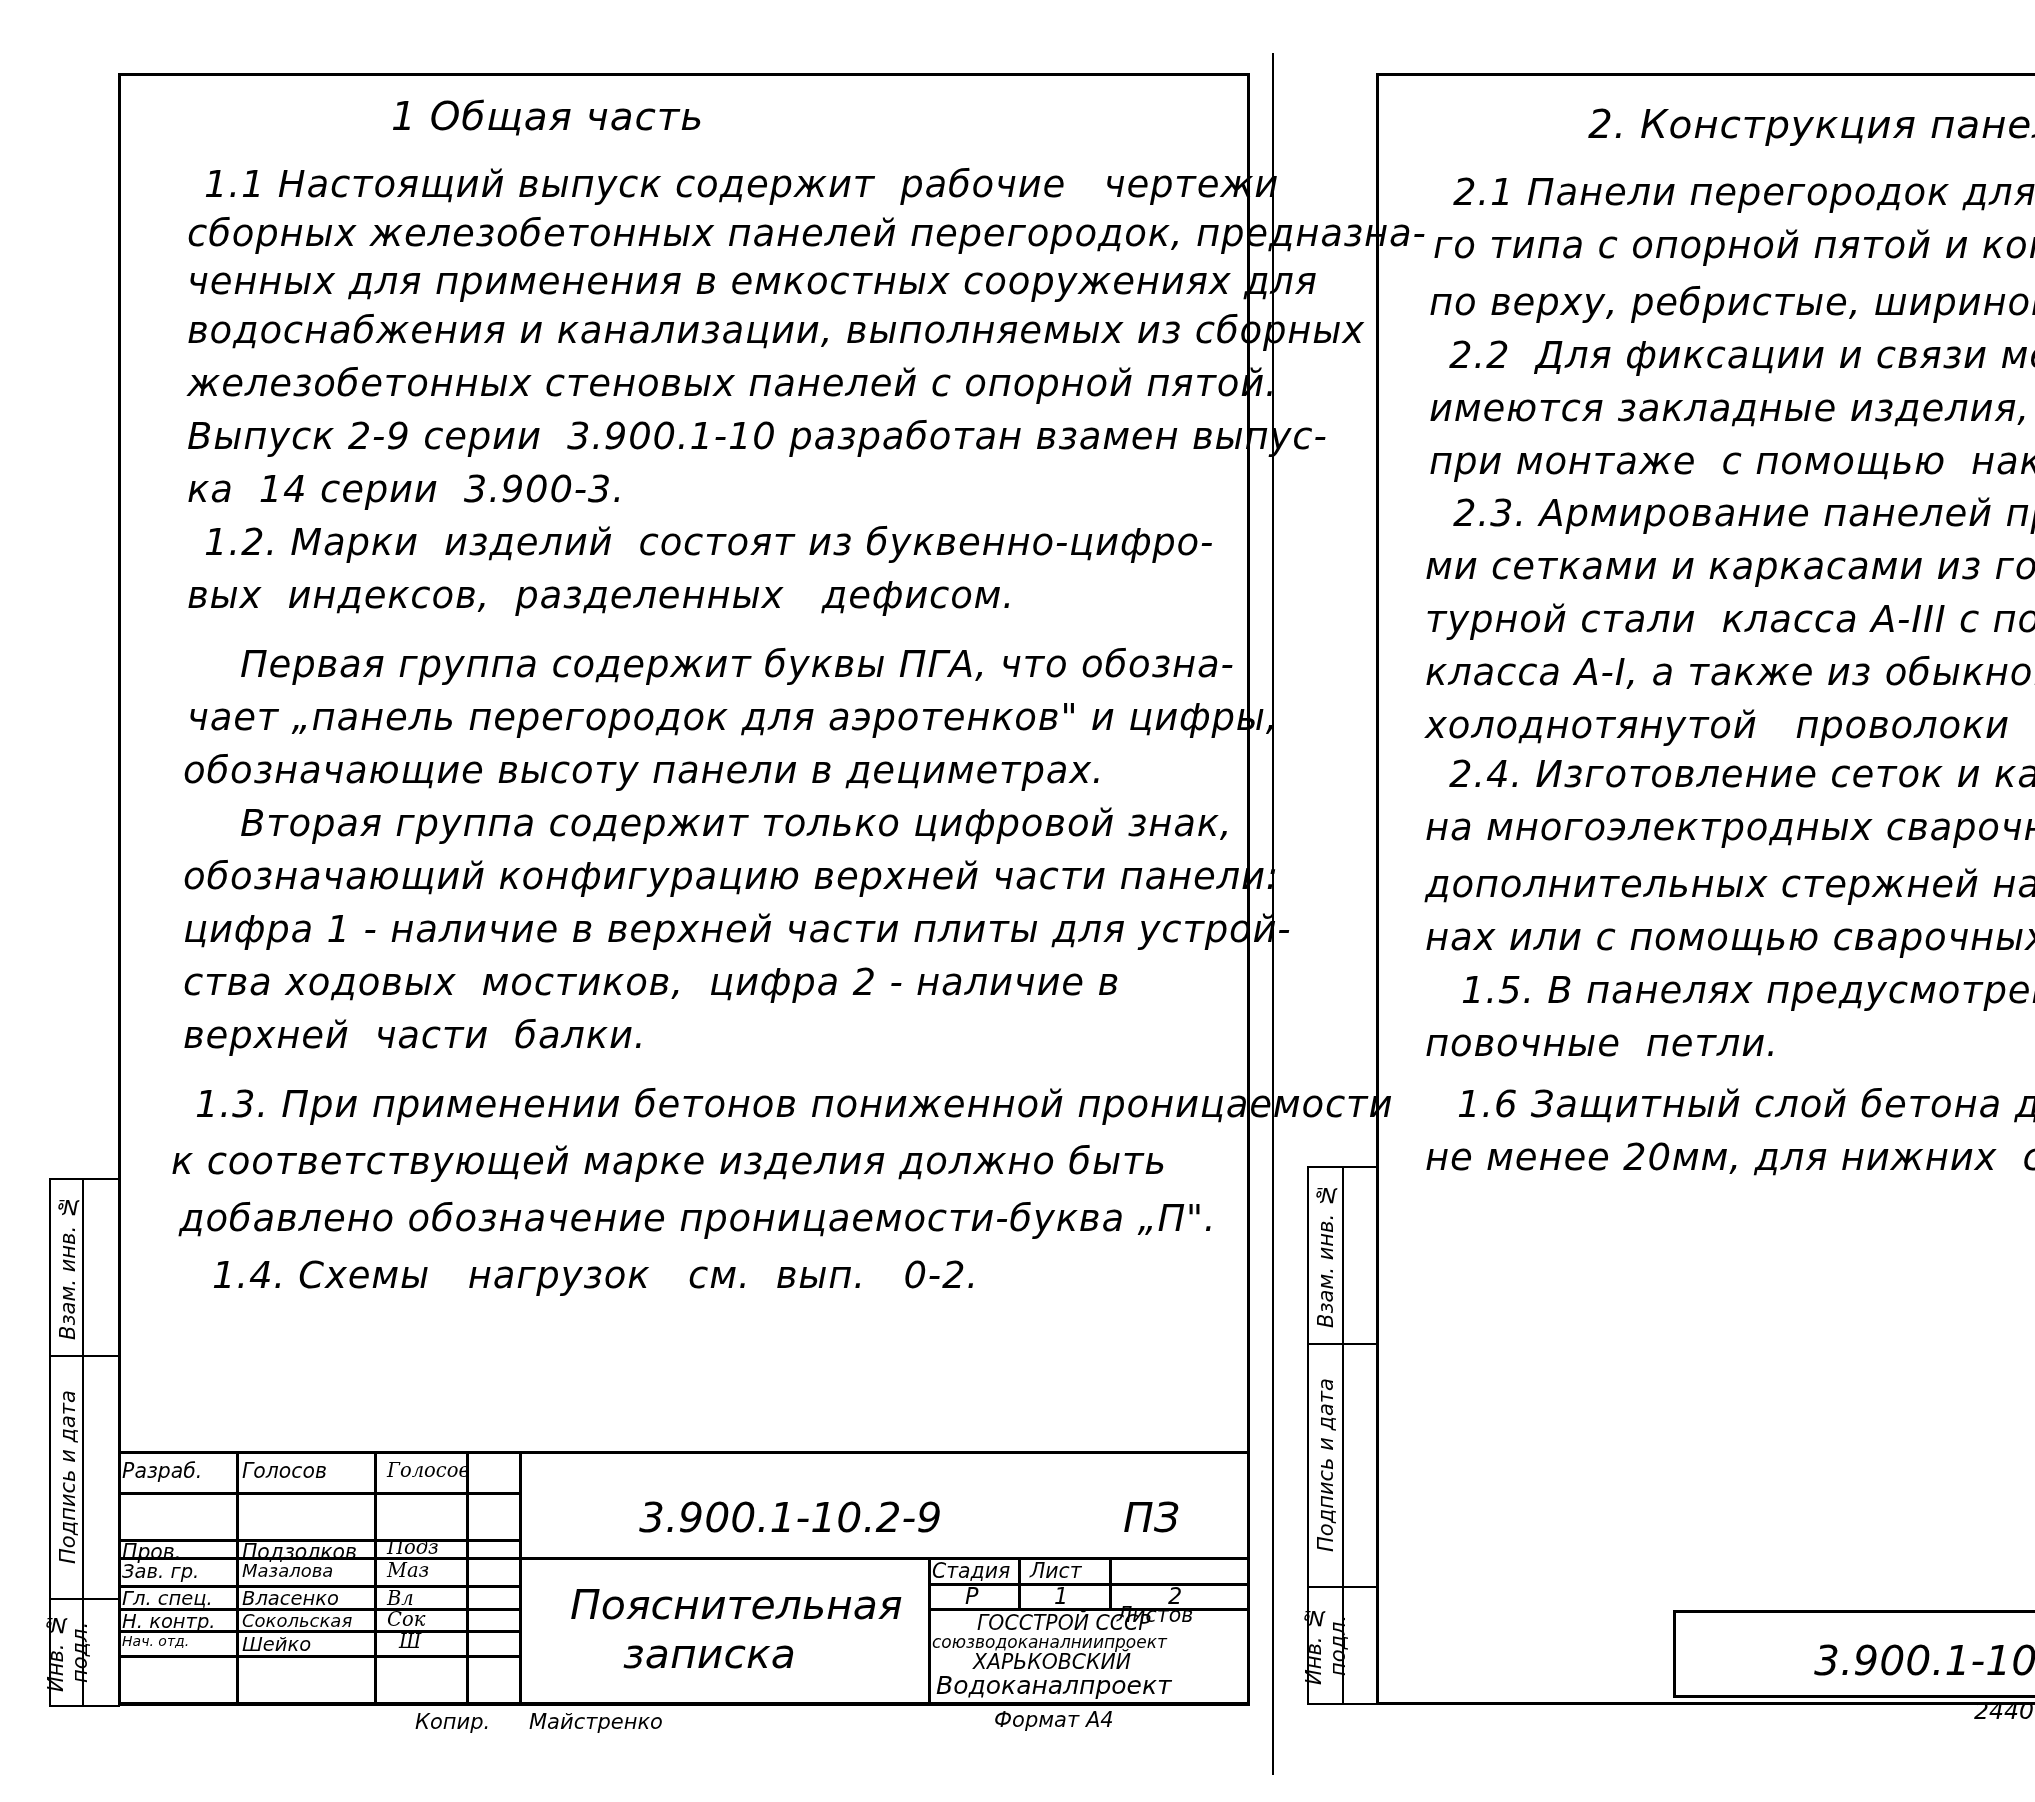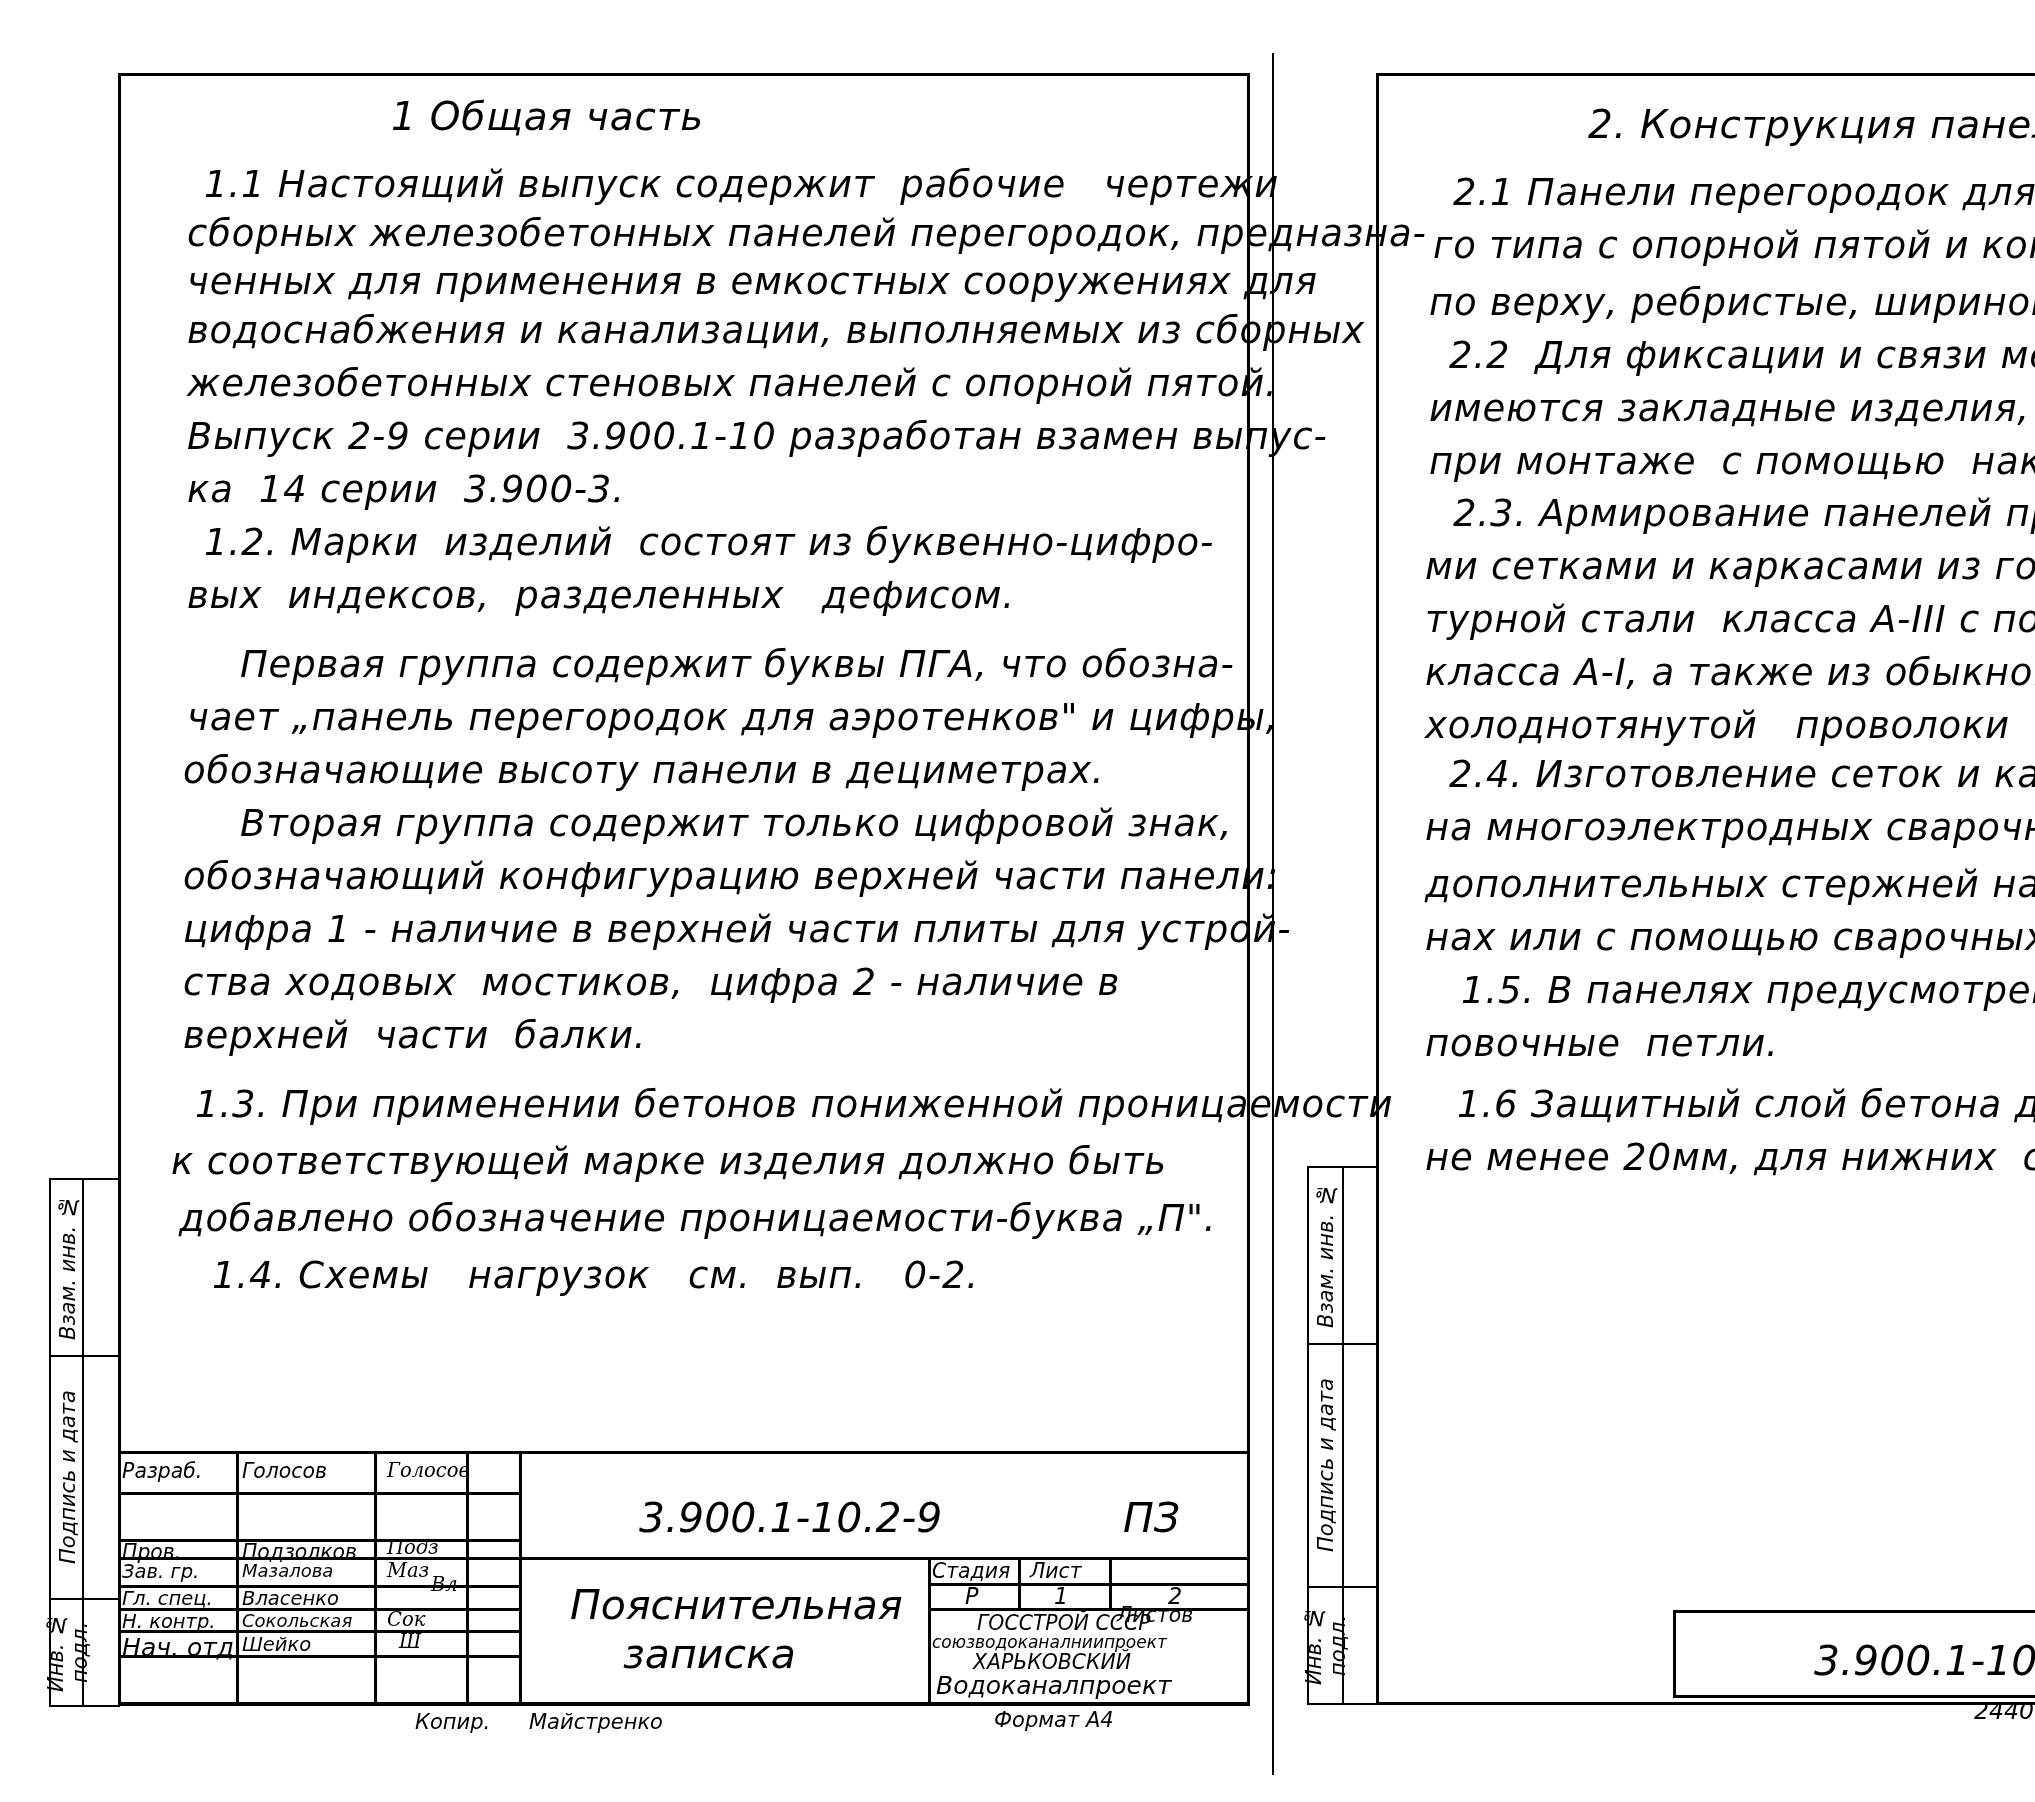--- a/index.html
+++ b/index.html
@@ -100,27 +100,27 @@
   <div class="tb-text" style="left:4.1px; top:89px; font-size:20.4px;">Пров.</div>
   <div class="tb-text" style="left:124px; top:89px; font-size:20.4px;">Подзолков</div>
   <div class="sig" style="left:269px; top:85px;">Подз</div>
 
   <div class="tb-text" style="left:4.1px; top:109px; font-size:19.5px;">Зав. гр.</div>
   <div class="tb-text" style="left:124px; top:109px; font-size:18px;">Мазалова</div>
   <div class="sig" style="left:269px; top:108px;">Маз</div>
 
   <div class="tb-text" style="left:4.1px; top:136px; font-size:19.5px;">Гл. спец.</div>
   <div class="tb-text" style="left:124px; top:136px; font-size:19.5px;">Власенко</div>
-  <div class="sig" style="left:269px; top:122px;margin-left:44px;">Вл</div>
+  <div class="sig" style="left:269px; top:136px;">Вл</div>
 
   <div class="tb-text" style="left:4.1px; top:159px; font-size:19.5px;">Н. контр.</div>
   <div class="tb-text" style="left:124px; top:159px; font-size:18px;">Сокольская</div>
   <div class="sig" style="left:269px; top:157px;">Сок</div>
 
-  <div class="tb-text" style="left:4.1px; top:182px; font-size:25px;">Нач. отд.</div>
+  <div class="tb-text" style="left:4.1px; top:182px; font-size:14px;">Нач. отд.</div>
   <div class="tb-text" style="left:124px; top:182px; font-size:19.5px;">Шейко</div>
   <div class="sig" style="left:281px; top:179px;">Ш</div>
 
   <div class="tb-text" style="left:521px; top:43px; font-size:41px;">3.900.1-10.2-9</div>
   <div class="tb-text" style="left:1005px; top:43px; font-size:41px;">ПЗ</div>
 
   <div class="tb-text" style="left:452px; top:130px; font-size:41px;">Пояснительная</div>
   <div class="tb-text" style="left:505px; top:179px; font-size:41px;">записка</div>
 
   <div class="tb-line-v" style="left:810px; top:106px; height:147px;"></div>

